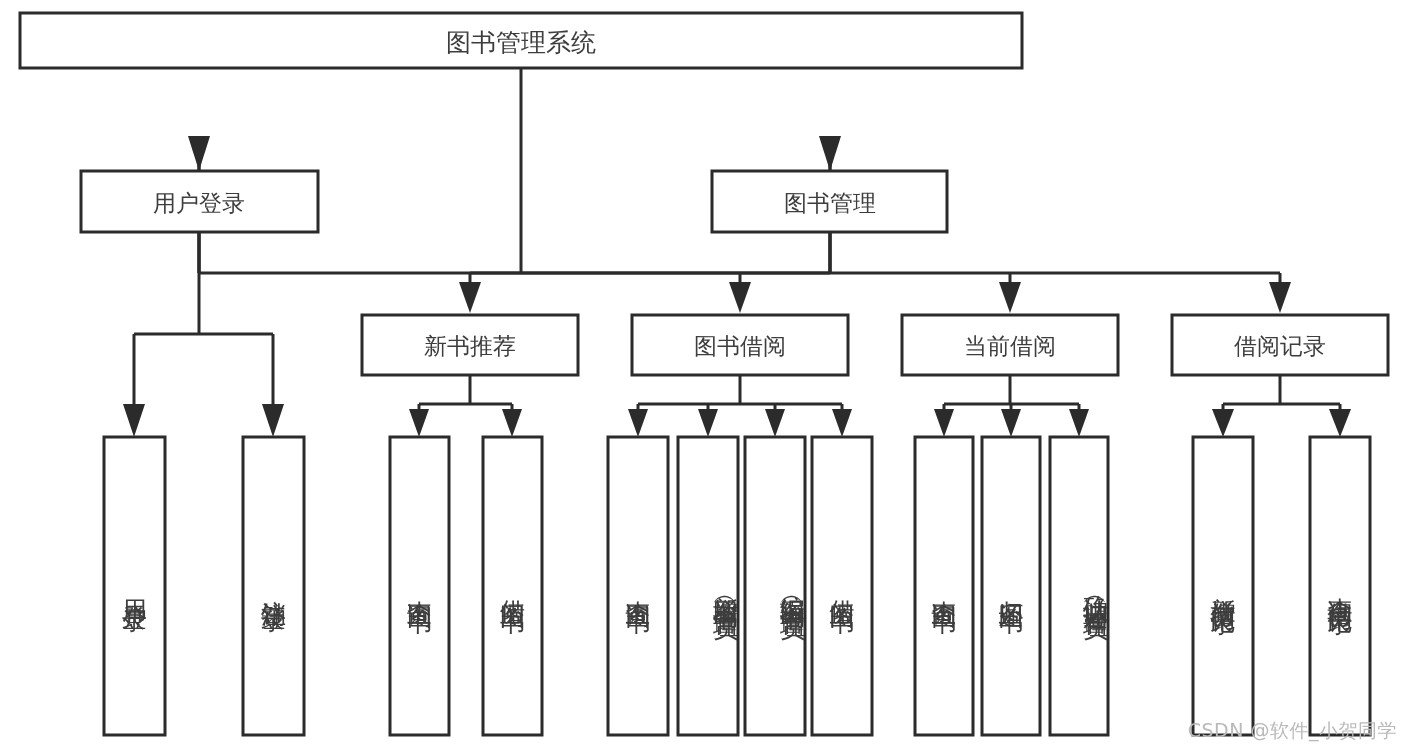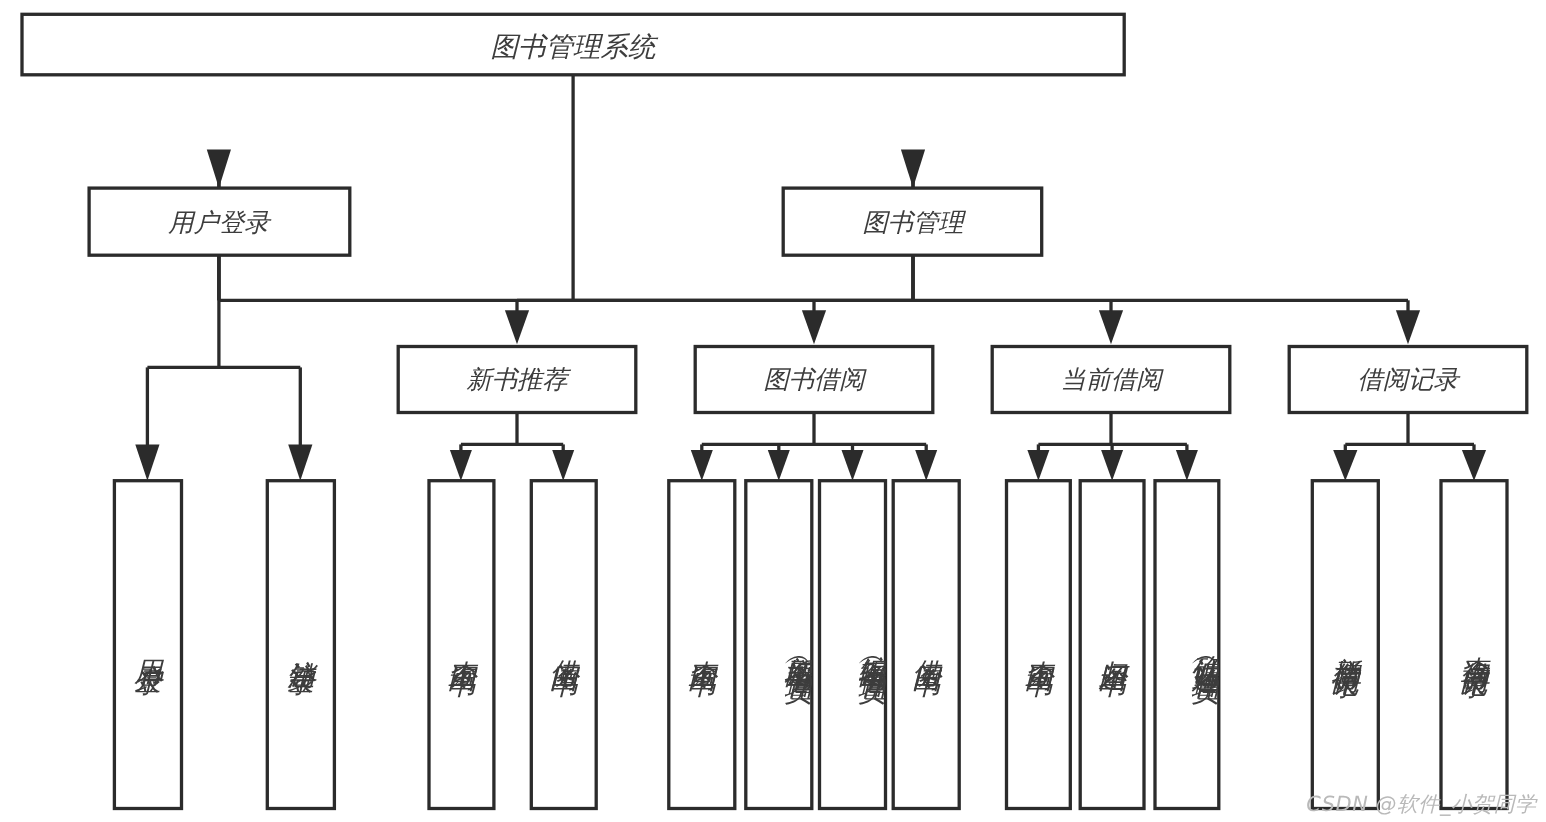--- a/index.html
+++ b/index.html
@@ -11,21 +11,20 @@
     width: 1405px;
     height: 747px;
     font-family: "DejaVu Sans", "Liberation Sans", sans-serif;
     overflow: hidden;
   }
   #diagram-root {
     position: relative;
     width: 1405px;
     height: 747px;
     background: #ffffff;
-    font-style: italic;
   }
   svg.diagram-canvas {
     position: absolute;
     left: 0;
     top: 0;
     width: 1405px;
     height: 747px;
     display: block;
   }
   .node-rect {

